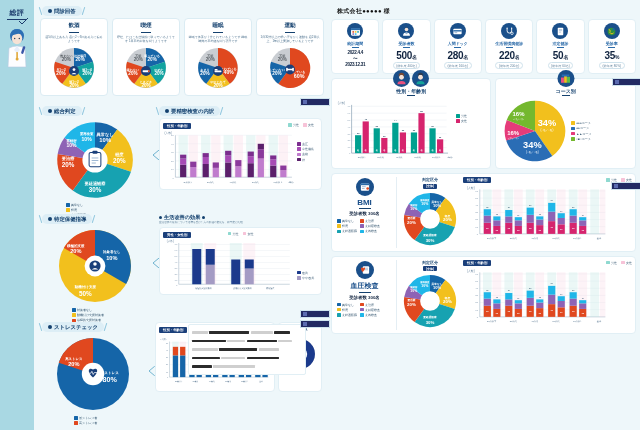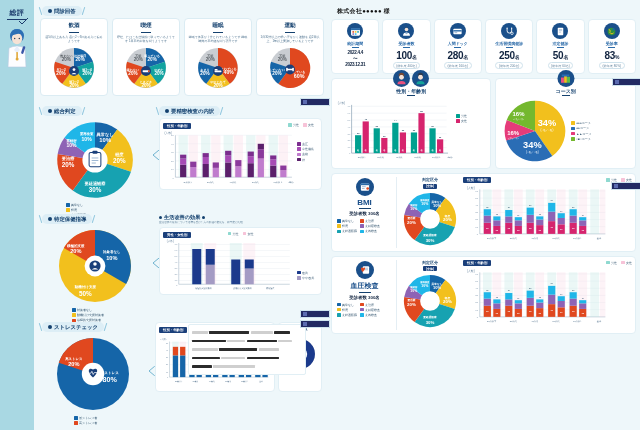--- a/index.html
+++ b/index.html
@@ -767,21 +767,21 @@
               <div class="ic">
                 <svg viewBox="0 0 16 16" width="11" height="11">
                     <circle cx="8" cy="5" r="2.6" fill="#f6e2d5"></circle>
                     <path d="M3 14 q0-4.6 5-4.6 q5 0 5 4.6z" fill="#fff"></path>
                     <path d="M6.4 9.6 l1.6 2.2 l1.6-2.2" stroke="#2a6aa8" stroke-width=".8" fill="none"></path>
                     <path d="M5.4 2.8 q2.6-2.4 5.2 0 q-2.6-1-5.2 0z" fill="#3b4a5f"></path>
                   </svg>
               </div>
               <div class="lb">受診者数</div>
               <div class="ul"></div>
-              <div class="val"><span>100</span><span class="u">名</span></div>
+              <div class="val"><span>500</span><span class="u">名</span></div>
               <div class="sub">(前年度 400名)</div>
             </div>
 
             <div class="kpi">
               <div class="ic">
                 <svg viewBox="0 0 16 16" width="11" height="11">
                     <rect x="2" y="4" width="12" height="8" rx="1.2" fill="#fff"></rect>
                     <rect x="2" y="6" width="12" height="2" fill="#2a6aa8"></rect>
                     <rect x="3.6" y="9" width="4" height="1.4" fill="#9fb8d4"></rect>
                   </svg>
@@ -796,21 +796,21 @@
               <div class="ic">
                 <svg viewBox="0 0 16 16" width="11" height="11">
                     <path d="M4.5 3 v4 a3.3 3.3 0 0 0 6.6 0 v-4" stroke="#fff" stroke-width="1.3" fill="none"></path>
                     <circle cx="11.6" cy="10.6" r="1.8" fill="none" stroke="#fff" stroke-width="1.1"></circle>
                     <circle cx="4.5" cy="3" r="1" fill="#fff"></circle>
                     <circle cx="11.1" cy="3" r="1" fill="#fff"></circle>
                   </svg>
               </div>
               <div class="lb">生活習慣病健診</div>
               <div class="ul"></div>
-              <div class="val"><span>250</span><span class="u">名</span></div>
+              <div class="val"><span>220</span><span class="u">名</span></div>
               <div class="sub">(前年度 200名)</div>
             </div>
 
             <div class="kpi">
               <div class="ic">
                 <svg viewBox="0 0 16 16" width="11" height="11">
                     <rect x="4" y="2.5" width="8" height="11" rx="1" fill="#fff"></rect>
                     <rect x="5.6" y="4.4" width="4.8" height="1" fill="#9fb8d4"></rect>
                     <rect x="5.6" y="6.4" width="4.8" height="1" fill="#9fb8d4"></rect>
                     <rect x="5.6" y="8.4" width="3" height="1" fill="#9fb8d4"></rect>
@@ -825,21 +825,21 @@
             <div class="kpi">
               <div class="ic">
                 <svg viewBox="0 0 16 16" width="11" height="11">
                     <circle cx="8" cy="8" r="5.6" fill="#2f8f3e"></circle>
                     <path d="M4 5 q3 1 2 3 q-1 2 1 3 q2 1 4-1" stroke="#f2c01d" stroke-width="1.4" fill="none"></path>
                     <circle cx="11" cy="5" r="1.6" fill="#1565a8"></circle>
                   </svg>
               </div>
               <div class="lb">受診率</div>
               <div class="ul"></div>
-              <div class="val"><span>83</span><span class="u">%</span></div>
+              <div class="val"><span>35</span><span class="u">%</span></div>
               <div class="sub">(前年度 80%)</div>
             </div>
 
           </div>
         </div>
 
         <div style="display:flex; gap:4px; position:relative;">
           <div class="card" style="flex:1.15; padding-top:9px;">
             <div style="position:absolute; top:-9px; left:50%; transform:translateX(-50%); display:flex; gap:2px;">
               <span style="width:17px;height:17px;border-radius:50%;background:#1a4f8a;display:flex;align-items:center;justify-content:center;">

